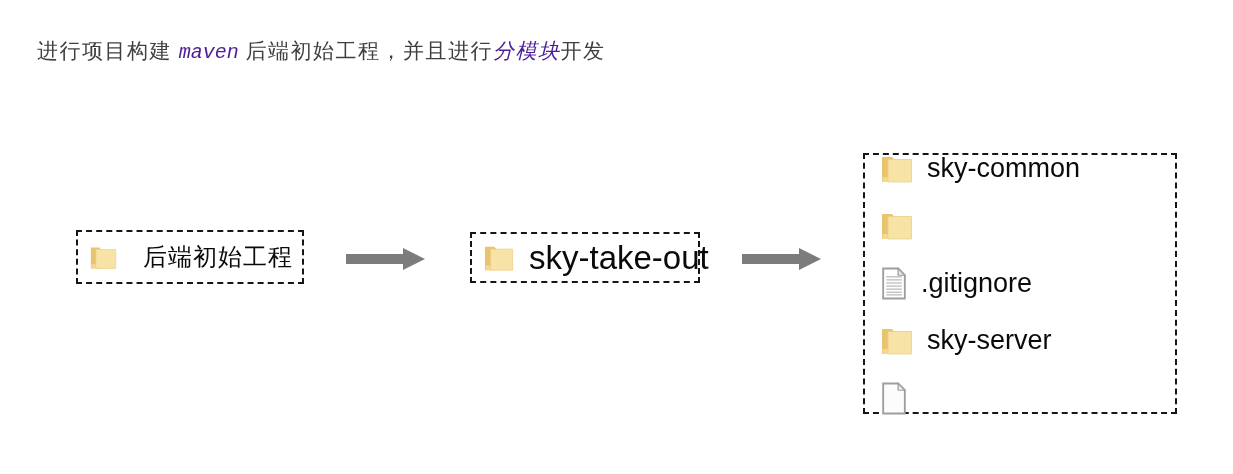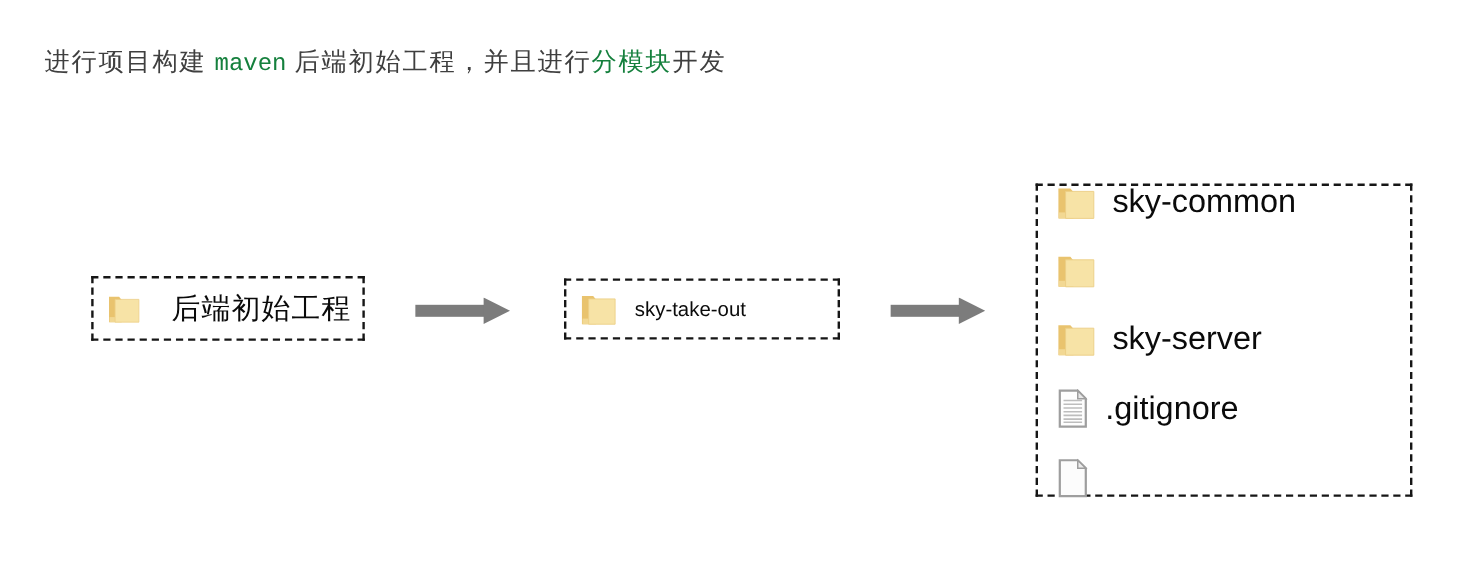--- a/index.html
+++ b/index.html
@@ -19,21 +19,21 @@
     left: 37px;
     top: 36px;
     font-family: "Liberation Serif", "DejaVu Serif", serif;
     font-size: 21px;
     line-height: 30px;
     color: #3f3f3f;
     letter-spacing: 1.5px;
     white-space: nowrap;
   }
   .caption span { white-space: pre; }
-  .caption .red { color: #15803d; }
+  .caption .red { color: #4c1d95; font-style: italic; }
   .caption .mono {
     font-family: "Liberation Mono", "DejaVu Sans Mono", monospace;
     font-size: 20px;
     letter-spacing: 0;
   }
 
   
   .node {
     position: absolute;
     border: 2px dashed #161616;
@@ -49,21 +49,21 @@
     flex-direction: column;
     align-items: flex-start;
     justify-content: center;
     padding-left: 15px;
   }
   .node-label {
     color: #0a0a0a;
     white-space: nowrap;
   }
   .node-start .node-label  { font-size: 24px; letter-spacing: 1px; }
-  .node-middle .node-label { font-size: 17px; }
+  .node-middle .node-label { font-size: 33px; }
   .module-row {
     display: flex;
     align-items: center;
     gap: 13px;
     height: 46px;
   }
   .module-row .node-label { font-size: 27px; }
 
   .icon { flex: 0 0 auto; display: block; }
 
@@ -140,30 +140,30 @@
           <use href="#ic-folder"></use>
         </svg>
       <span class="node-label">sky-common</span>
     </div>
     <div class="module-row">
       <svg class="icon" width="34" height="32" viewBox="0 0 34 32">
           <use href="#ic-folder"></use>
         </svg>
     </div>
     <div class="module-row">
+      <svg class="icon" width="28" height="33" viewBox="0 0 26 32">
+          <use href="#ic-text-file"></use>
+        </svg>
+      <span class="node-label">.gitignore</span>
+    </div>
+    <div class="module-row">
       <svg class="icon" width="34" height="32" viewBox="0 0 34 32">
           <use href="#ic-folder"></use>
         </svg>
       <span class="node-label">sky-server</span>
-    </div>
-    <div class="module-row">
-      <svg class="icon" width="28" height="33" viewBox="0 0 26 32">
-          <use href="#ic-text-file"></use>
-        </svg>
-      <span class="node-label">.gitignore</span>
     </div>
     <div class="module-row">
       <svg class="icon" width="28" height="33" viewBox="0 0 26 32">
           <use href="#ic-blank-file"></use>
         </svg>
     </div>
   </div>
 
 </div>
 

